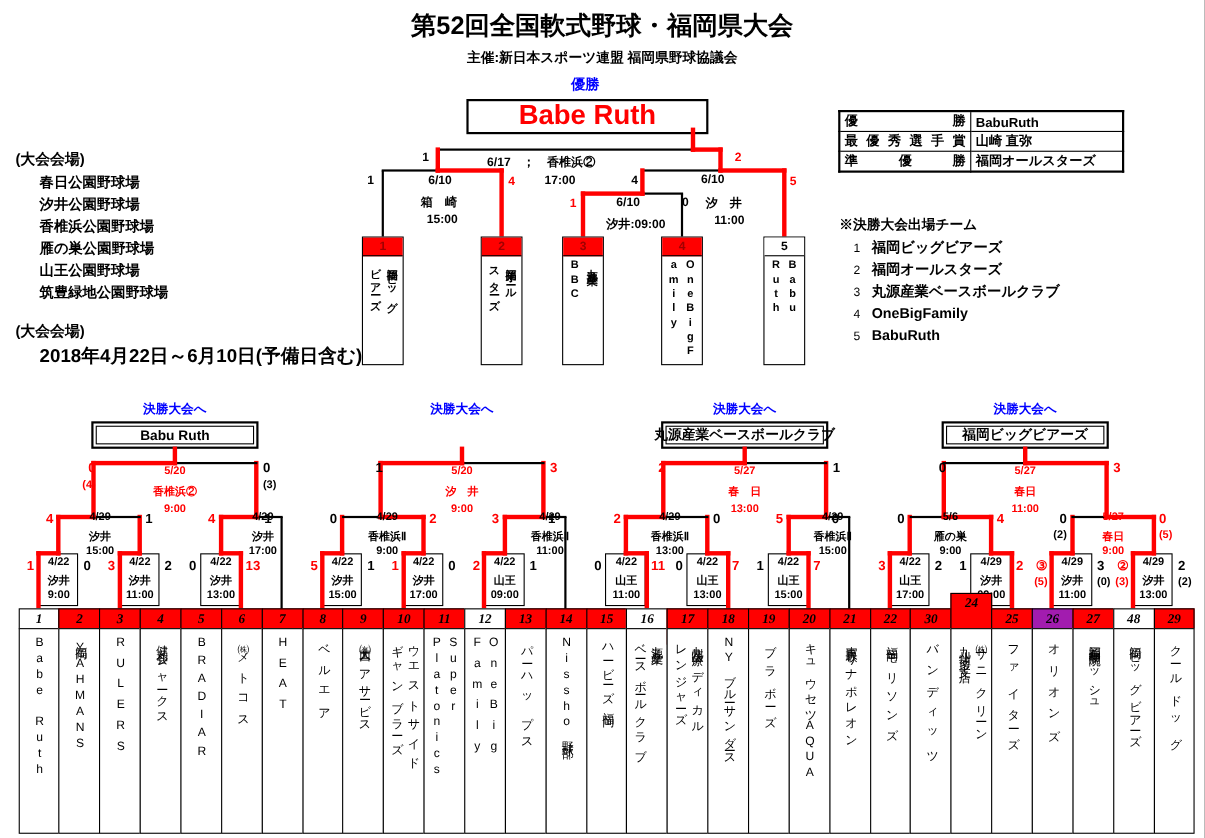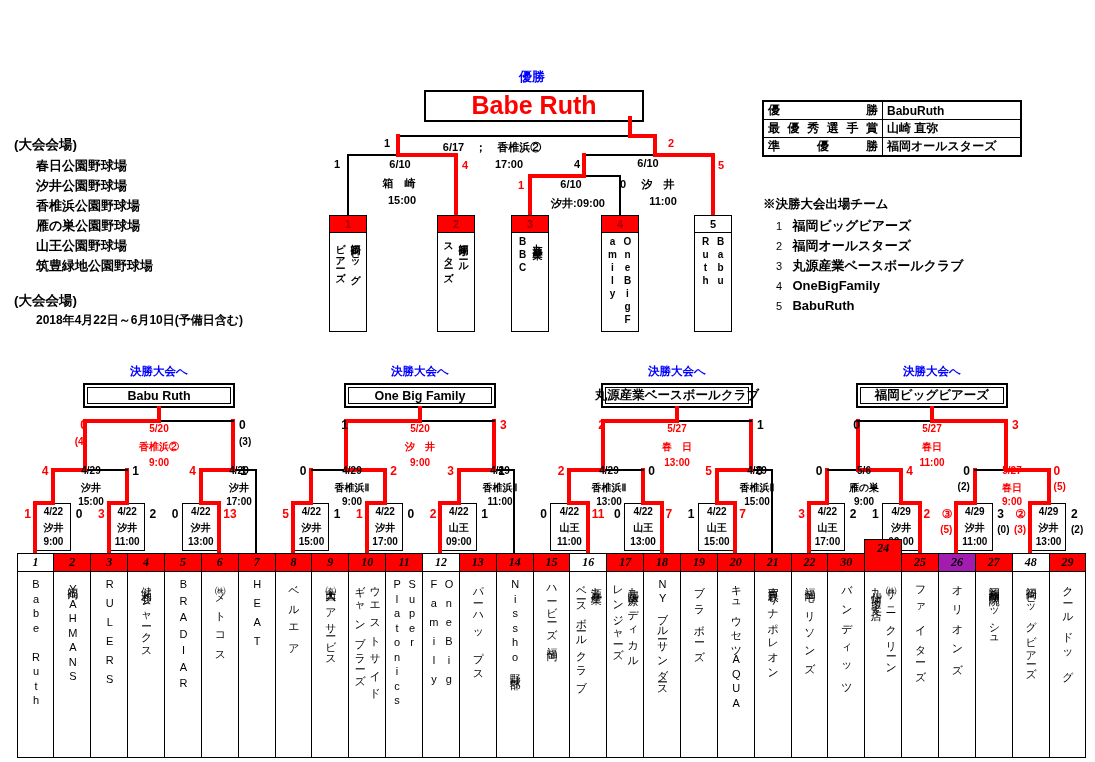--- a/index.html
+++ b/index.html
@@ -24,20 +24,22 @@
   table.res{position:absolute;left:762px;top:100px;width:260px;border-collapse:collapse;
             border:2px solid #000;}
   table.res td{border:1px solid #000;height:17px;font-size:12px;font-weight:bold;padding:0 4px;}
   td.jl{width:110px;text-align:justify;text-align-last:justify;}
 </style>
 </head>
 <body>
 
 <div id="stage">
 
+  <div class="t b" style="left:0;top:8px;width:1095px;text-align:center;font-size:23px;">第52回全国軟式野球・福岡県大会</div>
+  <div class="t b" style="left:0;top:44px;width:1095px;text-align:center;font-size:12.5px;">主催:新日本スポーツ連盟 福岡県野球協議会</div>
   <div class="t b c bl" style="left:532px;top:68px;font-size:13px;">優勝</div>
   <div style="position:absolute;left:424px;top:90px;width:216px;height:28px;border:2px solid #000;">
     <div class="t b rd" style="left:0;top:-1px;width:216px;text-align:center;font-size:25px;">Babe Ruth</div>
   </div>
 
   <table class="res">
     <tbody>
         <tr>
       <td class="jl">優勝</td>
       <td>BabuRuth</td>
@@ -71,21 +73,21 @@
     <span class="b" style="font-size:13px;margin-left:6px;">BabuRuth</span></div>
 
   <div class="t b" style="left:14px;top:136px;font-size:13.5px;">(大会会場)</div>
   <div class="t b" style="left:36px;top:157px;font-size:13px;">春日公園野球場</div>
   <div class="t b" style="left:36px;top:177px;font-size:13px;">汐井公園野球場</div>
   <div class="t b" style="left:36px;top:197px;font-size:13px;">香椎浜公園野球場</div>
   <div class="t b" style="left:36px;top:217px;font-size:13px;">雁の巣公園野球場</div>
   <div class="t b" style="left:36px;top:237px;font-size:13px;">山王公園野球場</div>
   <div class="t b" style="left:36px;top:257px;font-size:13px;">筑豊緑地公園野球場</div>
   <div class="t b" style="left:14px;top:292px;font-size:13.5px;">(大会会場)</div>
-  <div class="t b" style="left:36px;top:312px;font-size:12px;text-align:center;">2018年4月22日～6月10日(予備日含む)</div>
+  <div class="t b" style="left:36px;top:312px;font-size:17px;text-align:center;">2018年4月22日～6月10日(予備日含む)</div>
 
 <div class="ln" style="left: 347.25px; top: 155px; width: 1.5px; height: 61.5px; background: rgb(0, 0, 0);"></div>
     <div class="ln" style="left: 347.25px; top: 154.25px; width: 51.5px; height: 1.5px; background: rgb(0, 0, 0);"></div>
     <div class="ln" style="left: 619.25px; top: 176px; width: 1.5px; height: 40.5px; background: rgb(0, 0, 0);"></div>
     <div class="ln" style="left: 583.25px; top: 175.25px; width: 37.5px; height: 1.5px; background: rgb(0, 0, 0);"></div>
     <div class="ln" style="left: 583.25px; top: 154.25px; width: 72.5px; height: 1.5px; background: rgb(0, 0, 0);"></div>
     <div class="ln" style="left: 397.25px; top: 135.25px; width: 233.5px; height: 1.5px; background: rgb(0, 0, 0);"></div>
     <div class="ln" style="left: 396px; top: 134px; width: 4px; height: 23px; background: rgb(255, 0, 0);"></div>
     <div class="ln" style="left: 396px; top: 153px; width: 62px; height: 4px; background: rgb(255, 0, 0);"></div>
     <div class="ln" style="left: 454px; top: 153px; width: 4px; height: 64px; background: rgb(255, 0, 0);"></div>
@@ -192,23 +194,20 @@
     <div class="ln" style="left: 83px; top: 419px; width: 78px; height: 4px; background: rgb(255, 0, 0);"></div>
     <div class="ln" style="left: 157px; top: 406px; width: 4px; height: 17px; background: rgb(255, 0, 0);"></div>
     <div class="t sc r rd" style="left: 87px; top: 418px;">0</div>
     <div class="t sc " style="left: 239px; top: 418px;">0</div>
     <div class="t tbx r rd" style="left: 87px; top: 436px;">(4)</div>
     <div class="t tbx " style="left: 239px; top: 436px;">(3)</div>
     <div class="t g c rd" style="left: 159px; top: 423px;">5/20</div>
     <div class="t g c rd" style="left: 159px; top: 440px;">香椎浜②</div>
     <div class="t g c rd" style="left: 159px; top: 457px;">9:00</div>
     <div class="t b c bl" style="left: 420px; top: 364px; font-size: 11.5px;">決勝大会へ</div>
-    <div class="ln" style="left: 344px; top: 383px; width: 152px; height: 25px; border: 2px solid rgb(0, 0, 0); box-sizing: border-box; background: rgb(255, 255, 255);">
-      <div style="position: absolute; inset: 2px; border: 1px solid rgb(0, 0, 0); display: flex; align-items: center; justify-content: center; font: bold 12.5px &quot;Liberation Sans&quot;, sans-serif; white-space: nowrap;">One Big Family</div>
-    </div>
     <div class="ln" style="left: 292.249px; top: 503px; width: 36.857px; height: 48px; border: 1.5px solid rgb(0, 0, 0); box-sizing: border-box; background: rgb(255, 255, 255);"></div>
     <div class="t g c" style="left: 311.428px; top: 506px;">4/22</div>
     <div class="t g c" style="left: 311.428px; top: 521px;">汐井</div>
     <div class="t g c" style="left: 311.428px; top: 536px;">15:00</div>
     <div class="t sc r rd" style="left: 288.999px; top: 507px;">5</div>
     <div class="t sc " style="left: 333.856px; top: 507px;">1</div>
     <div class="ln" style="left: 290.999px; top: 501px; width: 4px; height: 52px; background: rgb(255, 0, 0);"></div>
     <div class="ln" style="left: 290.999px; top: 501px; width: 22.4285px; height: 4px; background: rgb(255, 0, 0);"></div>
     <div class="ln" style="left: 309.428px; top: 468px; width: 4px; height: 37px; background: rgb(255, 0, 0);"></div>
     <div class="ln" style="left: 365.963px; top: 503px; width: 36.857px; height: 48px; border: 1.5px solid rgb(0, 0, 0); box-sizing: border-box; background: rgb(255, 255, 255);"></div>

